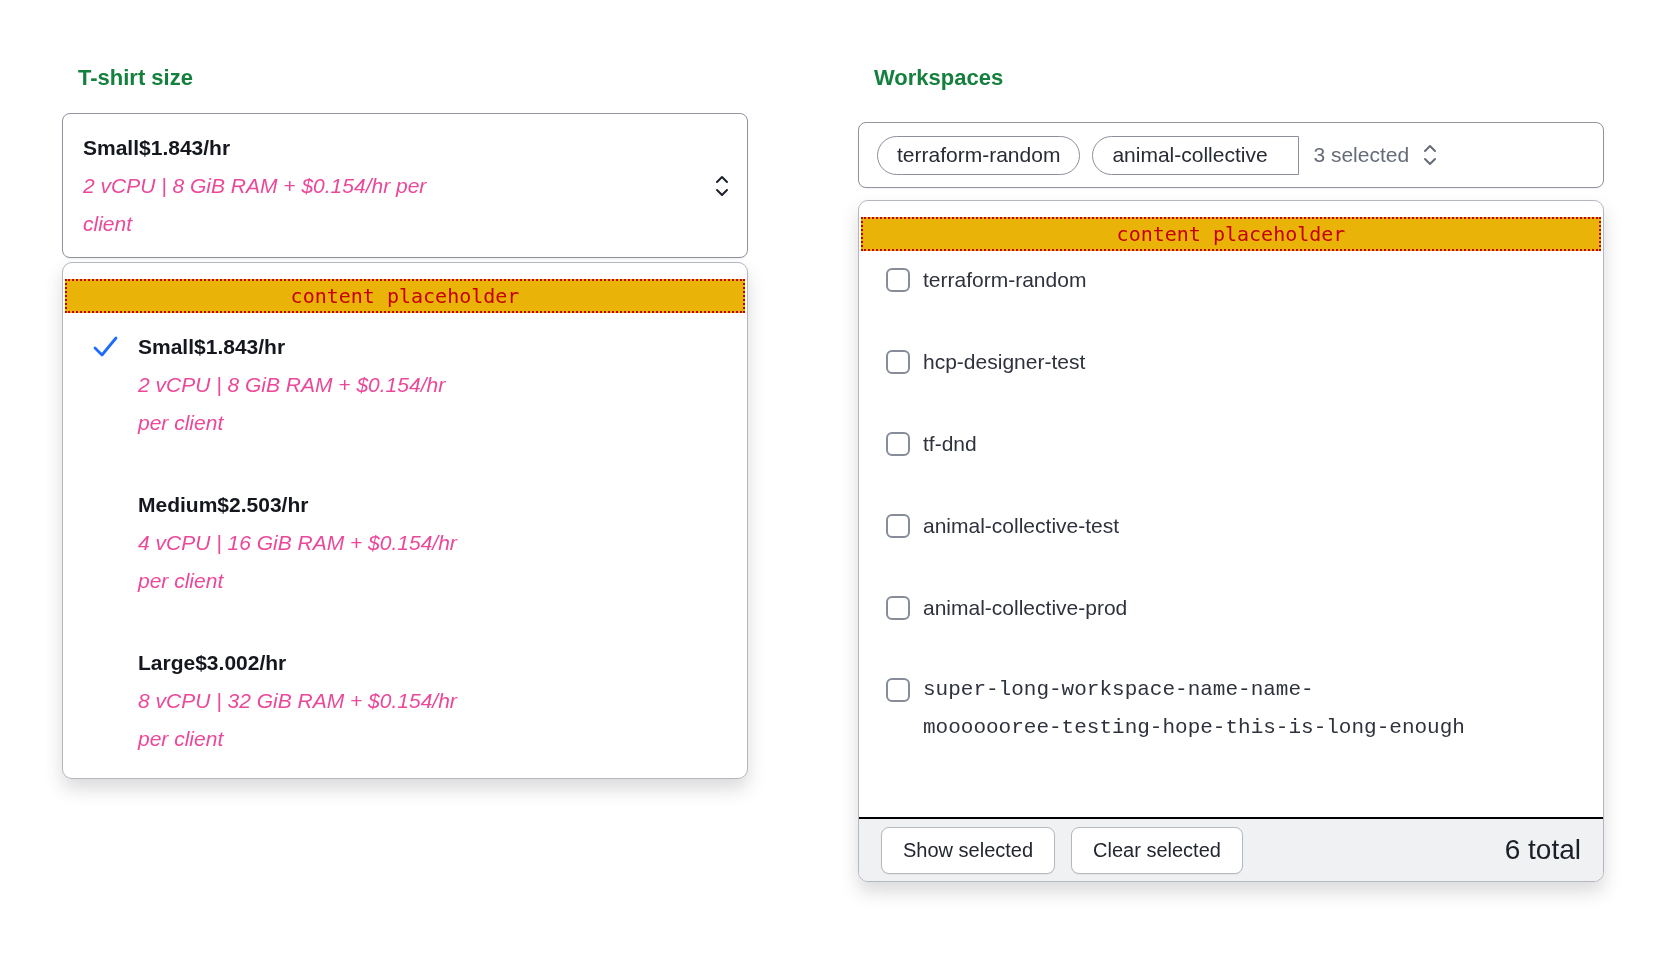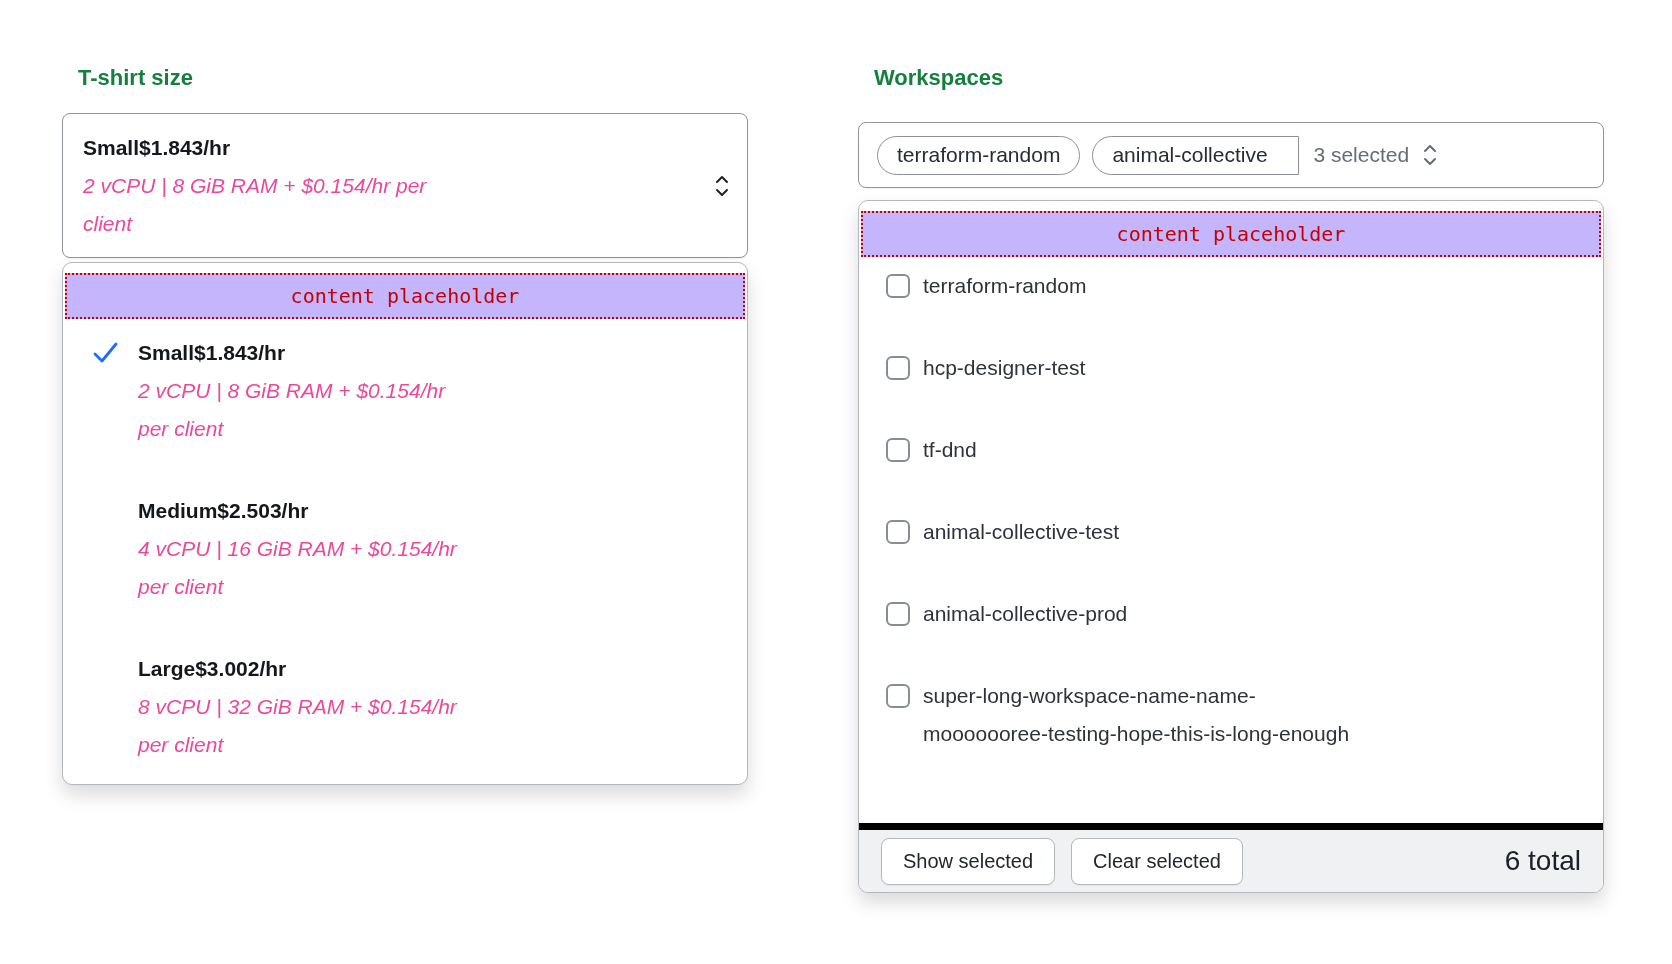--- a/index.html
+++ b/index.html
@@ -30,44 +30,44 @@
   .pill + .pill{margin-left:12px;}
   .pill-clipped{width:207px;padding-right:18px;border-radius:20px 0 0 20px;overflow:hidden;}
   .sel-count{margin-left:14px;font-size:21px;color:#666c77;white-space:nowrap;}
   .ws-unfold{position:static;transform:none;margin-left:12px;color:#666c77;}
 
   
   .panel{position:relative;box-sizing:border-box;background:#fff;border:1px solid #b3b7be;
          border-radius:10px;box-shadow:0 10px 18px rgba(55,58,66,.18);overflow:hidden;}
   .tshirt-panel{margin-top:4px;width:686px;}
   .ws-panel{margin-top:12px;width:746px;}
-  .ph-banner{box-sizing:border-box;margin:10px 2px 0 2px;height:46px;display:flex;align-items:center;
-             justify-content:center;background:#c4b5fd;border:2px dotted #c40000;color:#c40000;
+  .ph-banner{box-sizing:border-box;margin:16px 2px 0 2px;height:34px;display:flex;align-items:center;
+             justify-content:center;background:#eab308;border:2px dotted #c40000;color:#c40000;
              font-family:"DejaVu Sans Mono",monospace;font-size:20px;}
 
   
   .opts{padding:15px 0 20px 0;}
   .opt{position:relative;padding:0 0 0 75px;margin-bottom:44px;cursor:pointer;}
   .opt:last-child{margin-bottom:0;}
   .opt .trig-head{padding-right:25px;}
   .opt .opt-desc{max-width:325px;}
   .check{position:absolute;left:28px;top:6px;display:inline-flex;color:#1c6bfd;}
 
   
   .ws-list{padding:10px 24px 70px 27px;}
   .ws-row{display:flex;align-items:flex-start;margin-bottom:44px;cursor:pointer;}
   .ws-row:last-child{margin-bottom:0;}
   .cb{flex:0 0 auto;box-sizing:border-box;width:24px;height:24px;margin-top:7px;border:2px solid #878d98;
       border-radius:6px;background:#fff;cursor:pointer;}
   .ws-name{margin-left:13px;font-size:21px;line-height:38px;color:#2e323c;}
-  .ws-name .line{display:block;}
+  .ws-name .line{display:block;font-family:Liberation Mono, monospace;}
 
   
   .ws-footer{display:flex;align-items:center;gap:16px;height:62px;padding:0 22px;
-             background:#f0f1f3;border-top:7px solid #000000;}
+             background:#f0f1f3;border-top:2px solid #000000;}
   .footer-btn{box-sizing:border-box;height:47px;padding:0 21px;border:1px solid #b4b8bf;border-radius:8px;
               background:#fff;font-family:"Liberation Sans",sans-serif;font-size:20px;color:#22262e;
               cursor:pointer;box-shadow:0 1px 1px rgba(0,0,0,.05);}
   .total{margin-left:auto;font-size:28px;color:#1b1f27;}
   svg{display:block;}
 </style>
 </head>
 <body>
 
 <div class="stage">

